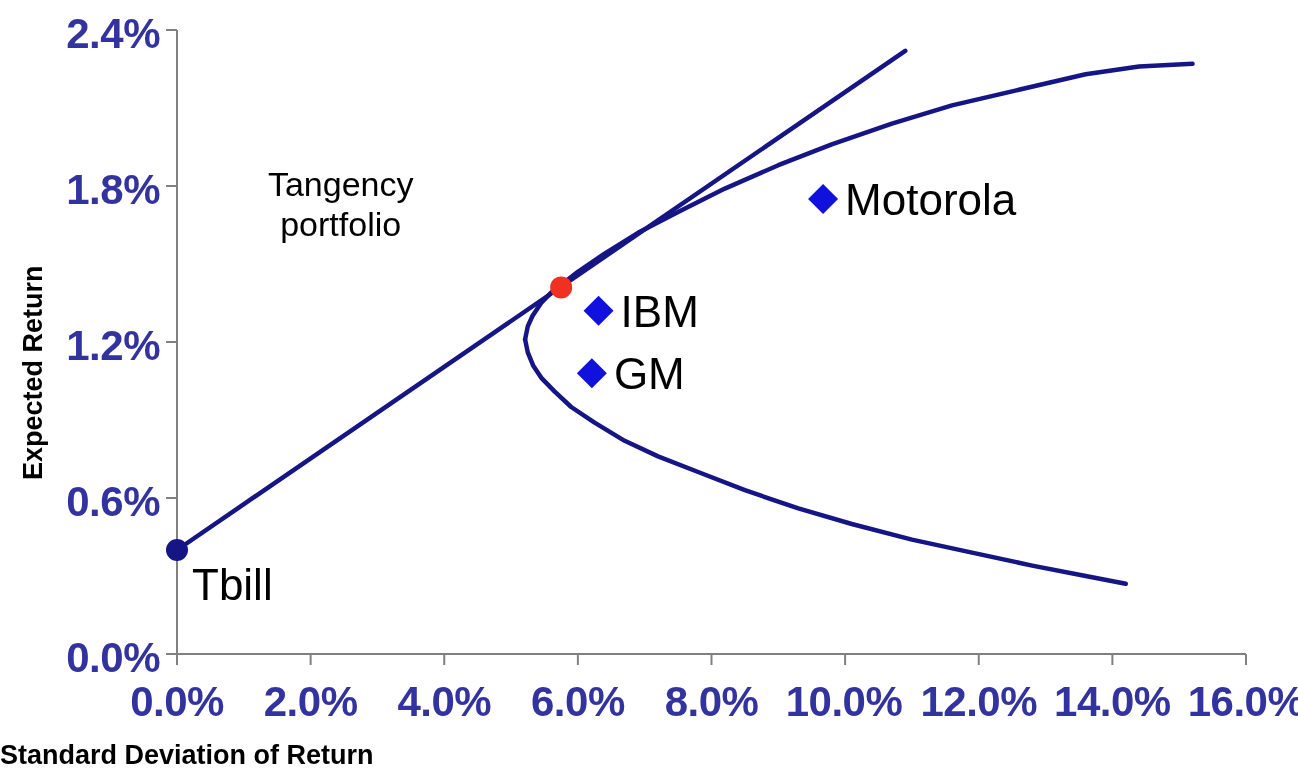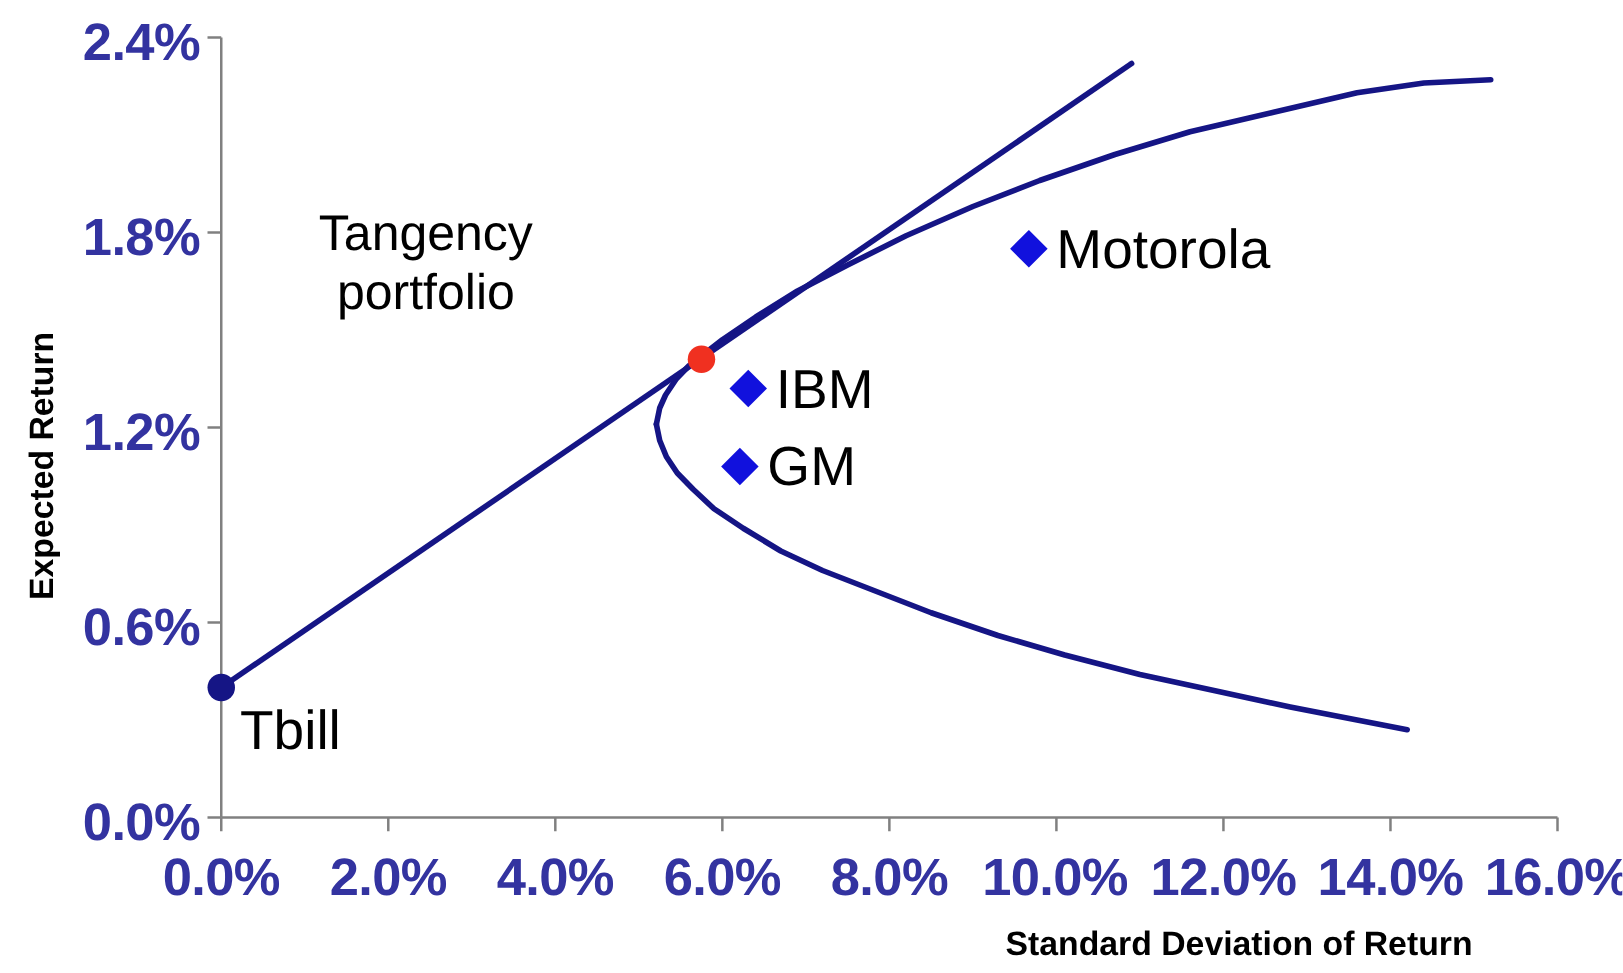--- a/index.html
+++ b/index.html
@@ -52,21 +52,21 @@
   .series-label {
     position: absolute;
     color: #000000;
     font-size: 44px;
     font-family: "Liberation Sans", sans-serif;
     white-space: nowrap;
   }
   .annotation {
     position: absolute;
     color: #000000;
-    font-size: 40px;
+    font-size: 34px;
     font-family: "Liberation Sans", sans-serif;
     text-align: center;
     line-height: 1.18;
     white-space: nowrap;
   }
 </style>
 </head>
 <body>
 
 <div id="chart-root">
@@ -118,21 +118,21 @@
       <div class="tick-label x-tick-label" style="left: 497.875px; width: 160px; top: 678px;">6.0%</div>
       <div class="tick-label x-tick-label" style="left: 631.5px; width: 160px; top: 678px;">8.0%</div>
       <div class="tick-label x-tick-label" style="left: 764px; width: 160px; top: 678px;">10.0%</div>
       <div class="tick-label x-tick-label" style="left: 898.75px; width: 160px; top: 678px;">12.0%</div>
       <div class="tick-label x-tick-label" style="left: 1032.38px; width: 160px; top: 678px;">14.0%</div>
       <div class="tick-label x-tick-label" style="left: 1166px; width: 160px; top: 678px;">16.0%</div>
     </div>
 
   <div class="axis-title" id="y-axis-title" style="left: 18px; top: 480px;">Expected Return</div>
 
-  <div class="axis-title" id="x-axis-title" style="left: 0px; width: 1178px; text-align: right; top: 740px;">Standard Deviation of Return</div>
+  <div class="axis-title" id="x-axis-title" style="left: 0px; width: 1178px; text-align: left; top: 740px;">Standard Deviation of Return</div>
 
   <div id="series-labels">
       <div class="series-label" style="left: 192px; top: 560px;">Tbill</div>
       <div class="series-label" style="left: 613.906px; top: 349.2px;">GM</div>
       <div class="series-label" style="left: 620.587px; top: 286.8px;">IBM</div>
       <div class="series-label" style="left: 845.077px; top: 175px;">Motorola</div>
     </div>
   <div id="annotations">
       <div class="annotation" style="left: 230.691px; top: 164px; width: 220px;">
         <div>Tangency</div>

